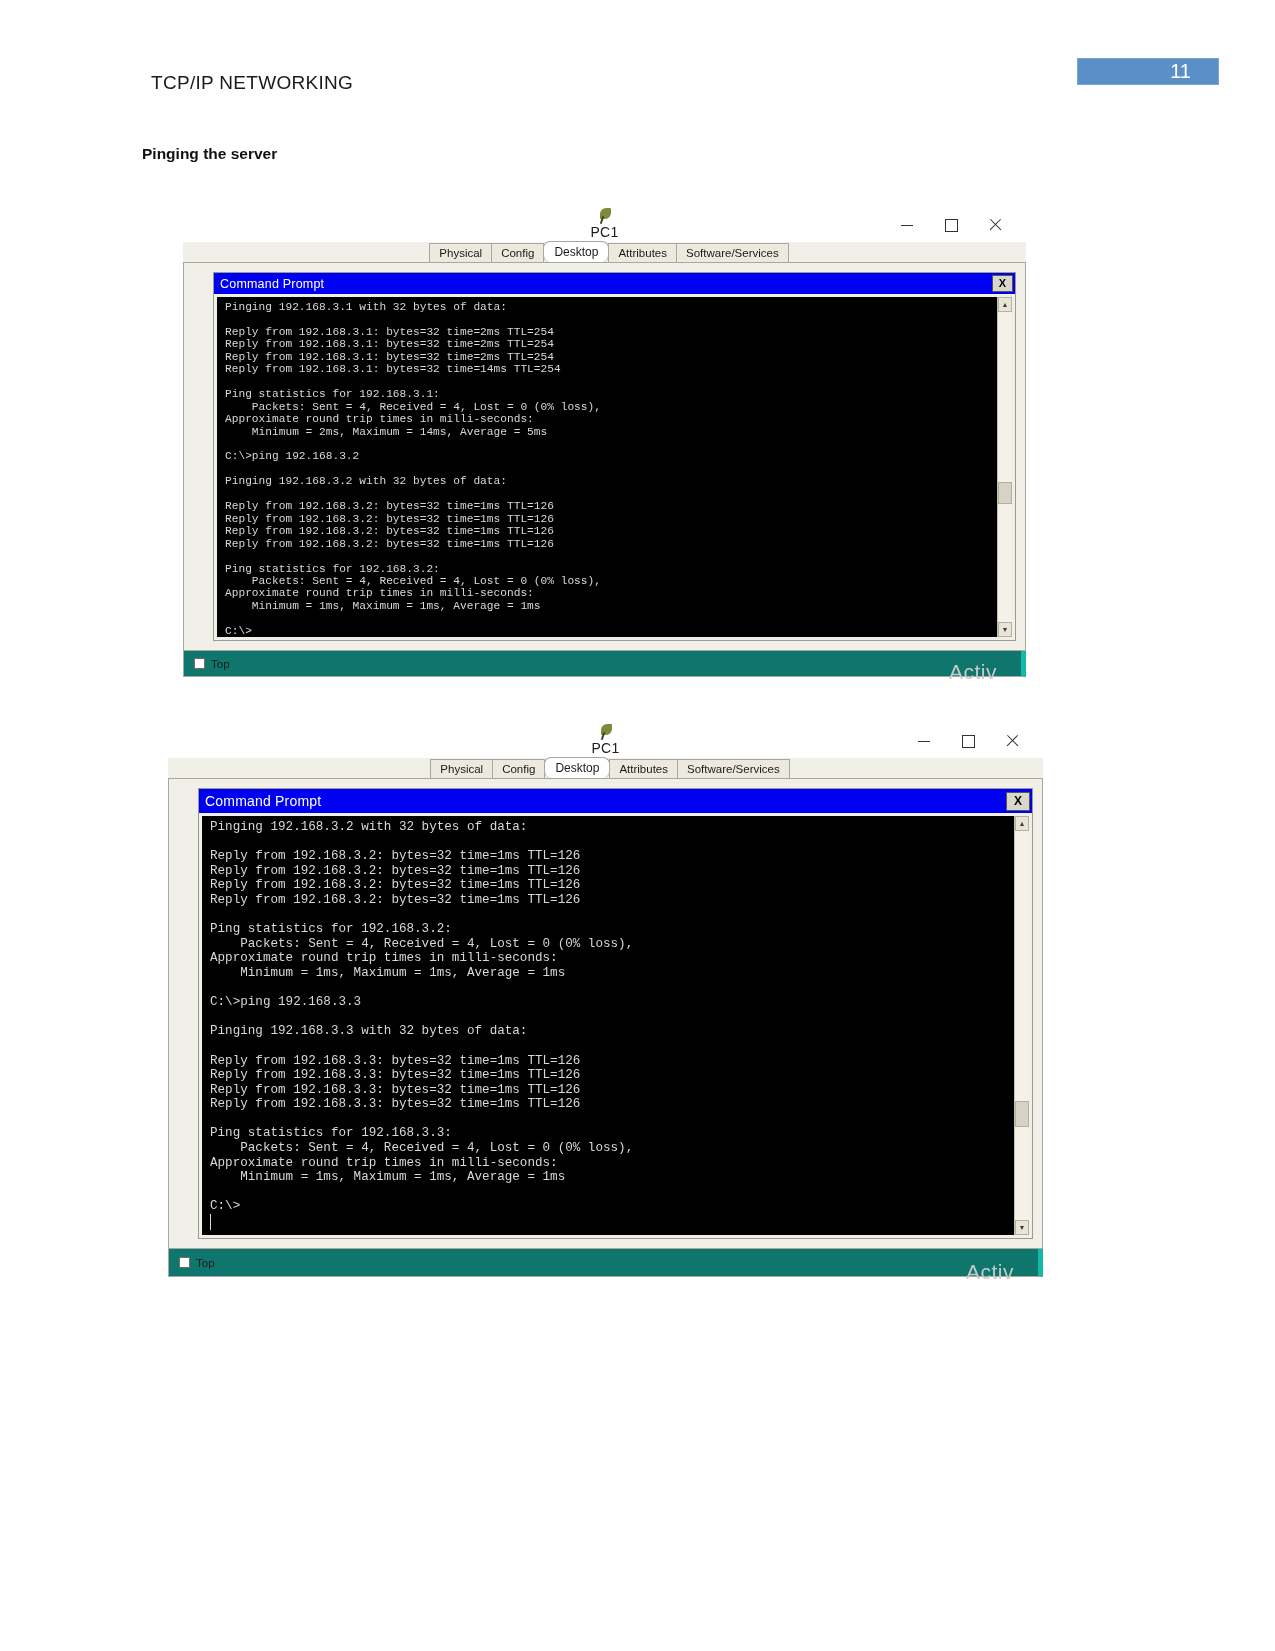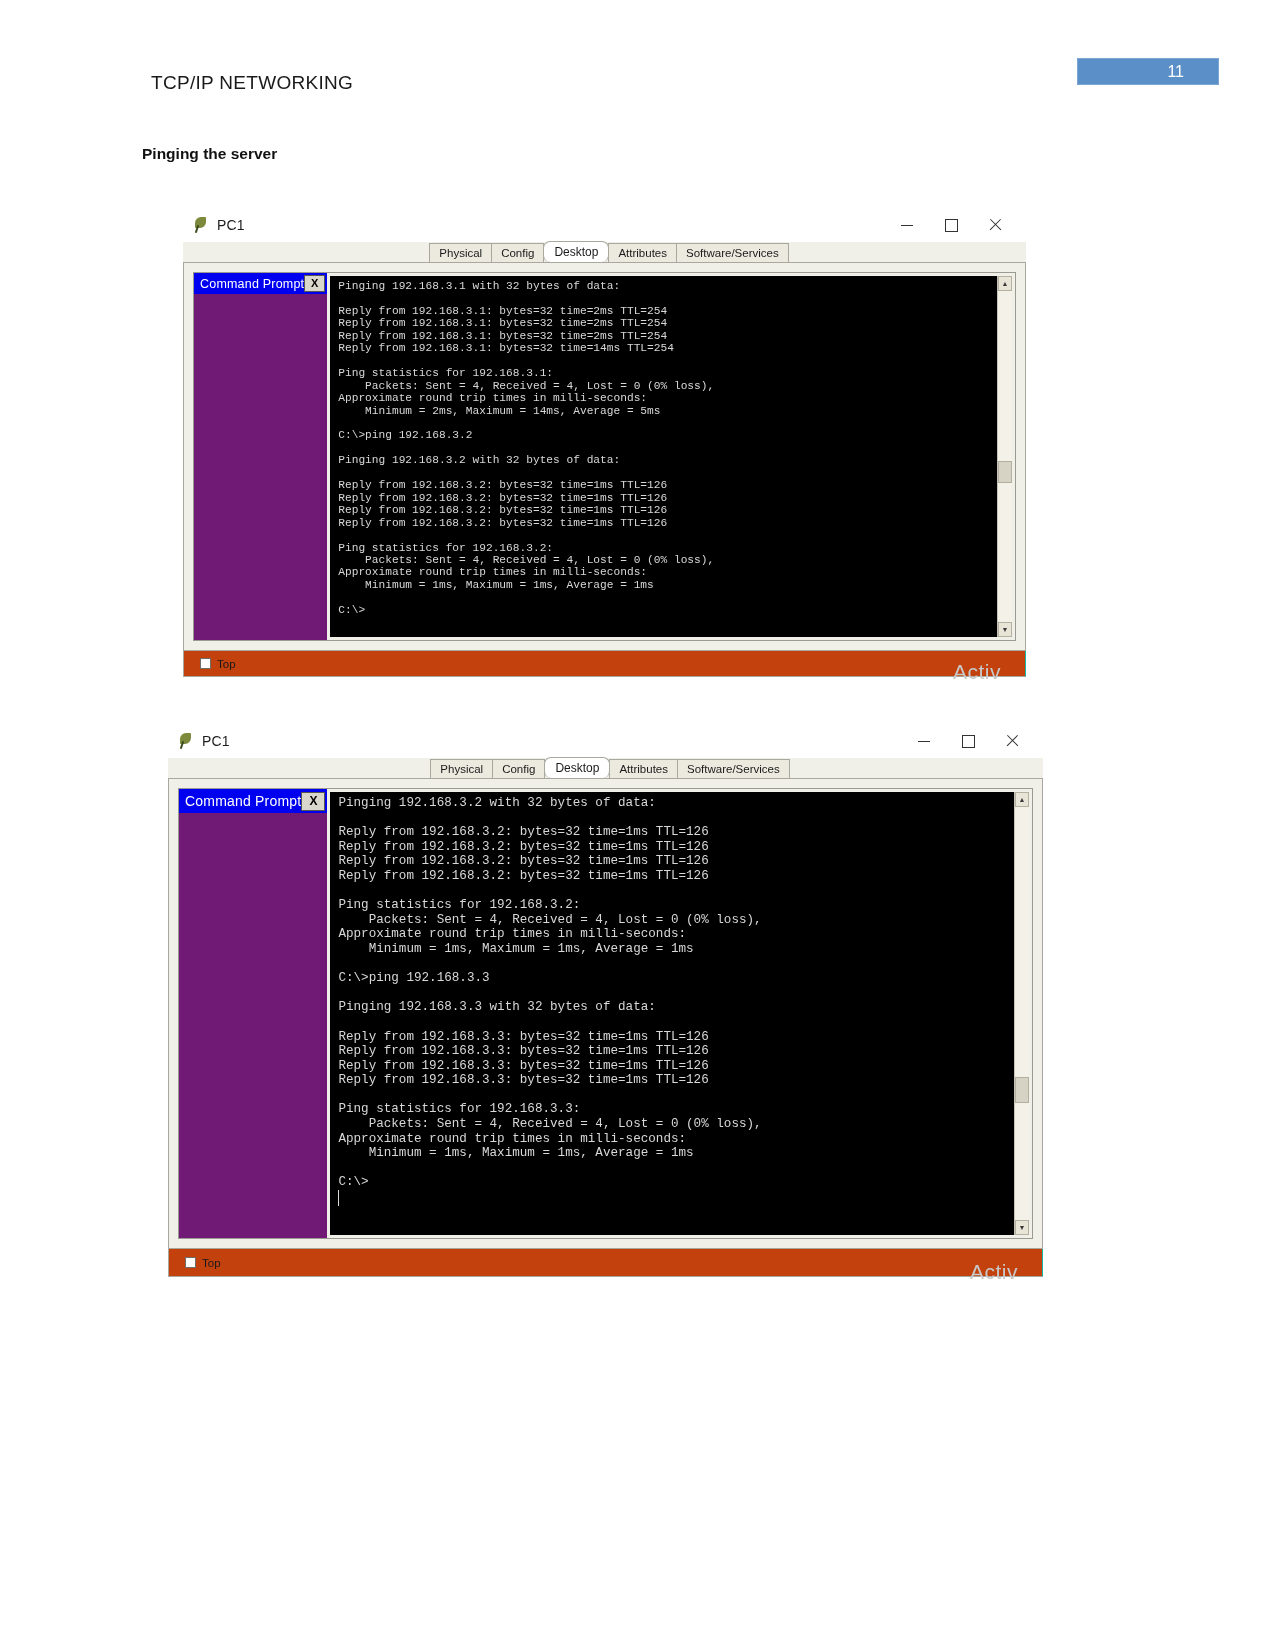--- a/index.html
+++ b/index.html
@@ -19,34 +19,34 @@
   .doc-title {
     position: absolute; left: 142px; top: 72px;
     font-size: 19px; letter-spacing: .3px; color: #1a1a1a;
     font-weight: 400; white-space: nowrap;
   }
   .page-badge {
     position: absolute; left: 1068px; top: 58px;
     width: 142px; height: 27px;
     background: #5b8fc7;
     border: 1px solid #7aa6d6;
-    color: #ffffff; font-size: 16px;
+    color: #ffffff; font-size: 20px;
     display: flex; align-items: center; justify-content: flex-end;
-    padding-right: 34px;
+    padding-right: 27px;
   }
   .section-heading {
     position: absolute; left: 142px; top: 145px;
     font-size: 15.5px; font-weight: bold; color: #111;
   }
 
   
   .pt-window { position: absolute; background: #ffffff; }
   .pt-titlebar {
     position: relative; height: 34px; background: #ffffff;
-    display: flex; align-items: center;
+    display: flex; align-items: center; flex-direction: column;
   }
   .pt-icon {
     width: 16px; height: 16px; margin-left: 10px; margin-right: 8px;
     position: relative; flex: none;
   }
   .pt-icon .leaf {
     position: absolute; left: 2px; top: 0px; width: 11px; height: 11px;
     background: #7d8a3c; border-radius: 55% 8% 55% 8%;
   }
   .pt-icon .stem {
@@ -106,22 +106,22 @@
     border-left: 1px solid #a9a89f;
     border-right: 1px solid #a9a89f;
     border-bottom: 1px solid #a9a89f;
     padding: 9px;
     position: relative;
   }
 
   
   .cmd-window {
     border: 1px solid #9a9a92;
-    background: #701a75;
-    display: flex; flex-direction: row; height: 100%;
+    background: #14b8a6;
+    display: flex; flex-direction: column; height: 100%; margin-left: 20px;
   }
   .cmd-titlebar {
     height: 21px; background: #0000f0;
     display: flex; align-items: center; justify-content: space-between;
     padding: 0 2px 0 6px; flex: none;
   }
   .cmd-title {
     color: #ffffff; font-size: 12.5px; letter-spacing: .2px;
   }
   .cmd-close {
@@ -163,23 +163,23 @@
   }
   .sb-track { flex: 1 1 auto; background: #f4f2e8; position: relative; }
   .sb-thumb {
     position: absolute; left: 0; width: 100%;
     background: #d6d3c4; border: 1px solid #b3b0a2;
   }
 
   
   .pt-footer {
     height: 26px; display: flex; align-items: center;
-    padding-left: 16px; background: #c2410c;
+    padding-left: 10px; background: #0f766e;
     border-left: 1px solid #a9a89f;
-    border-right: 1px solid #14b8a6;
+    border-right: 5px solid #14b8a6;
     border-bottom: 1px solid #a9a89f;
     position: relative;
   }
   .chk {
     width: 11px; height: 11px; border: 1px solid #6e6e66;
     background: #fff; margin-right: 6px; flex: none;
   }
   .chk-label { font-size: 11.5px; color: #1a1a1a; }
   .watermark {
     position: absolute; right: 24px; bottom: -8px;

